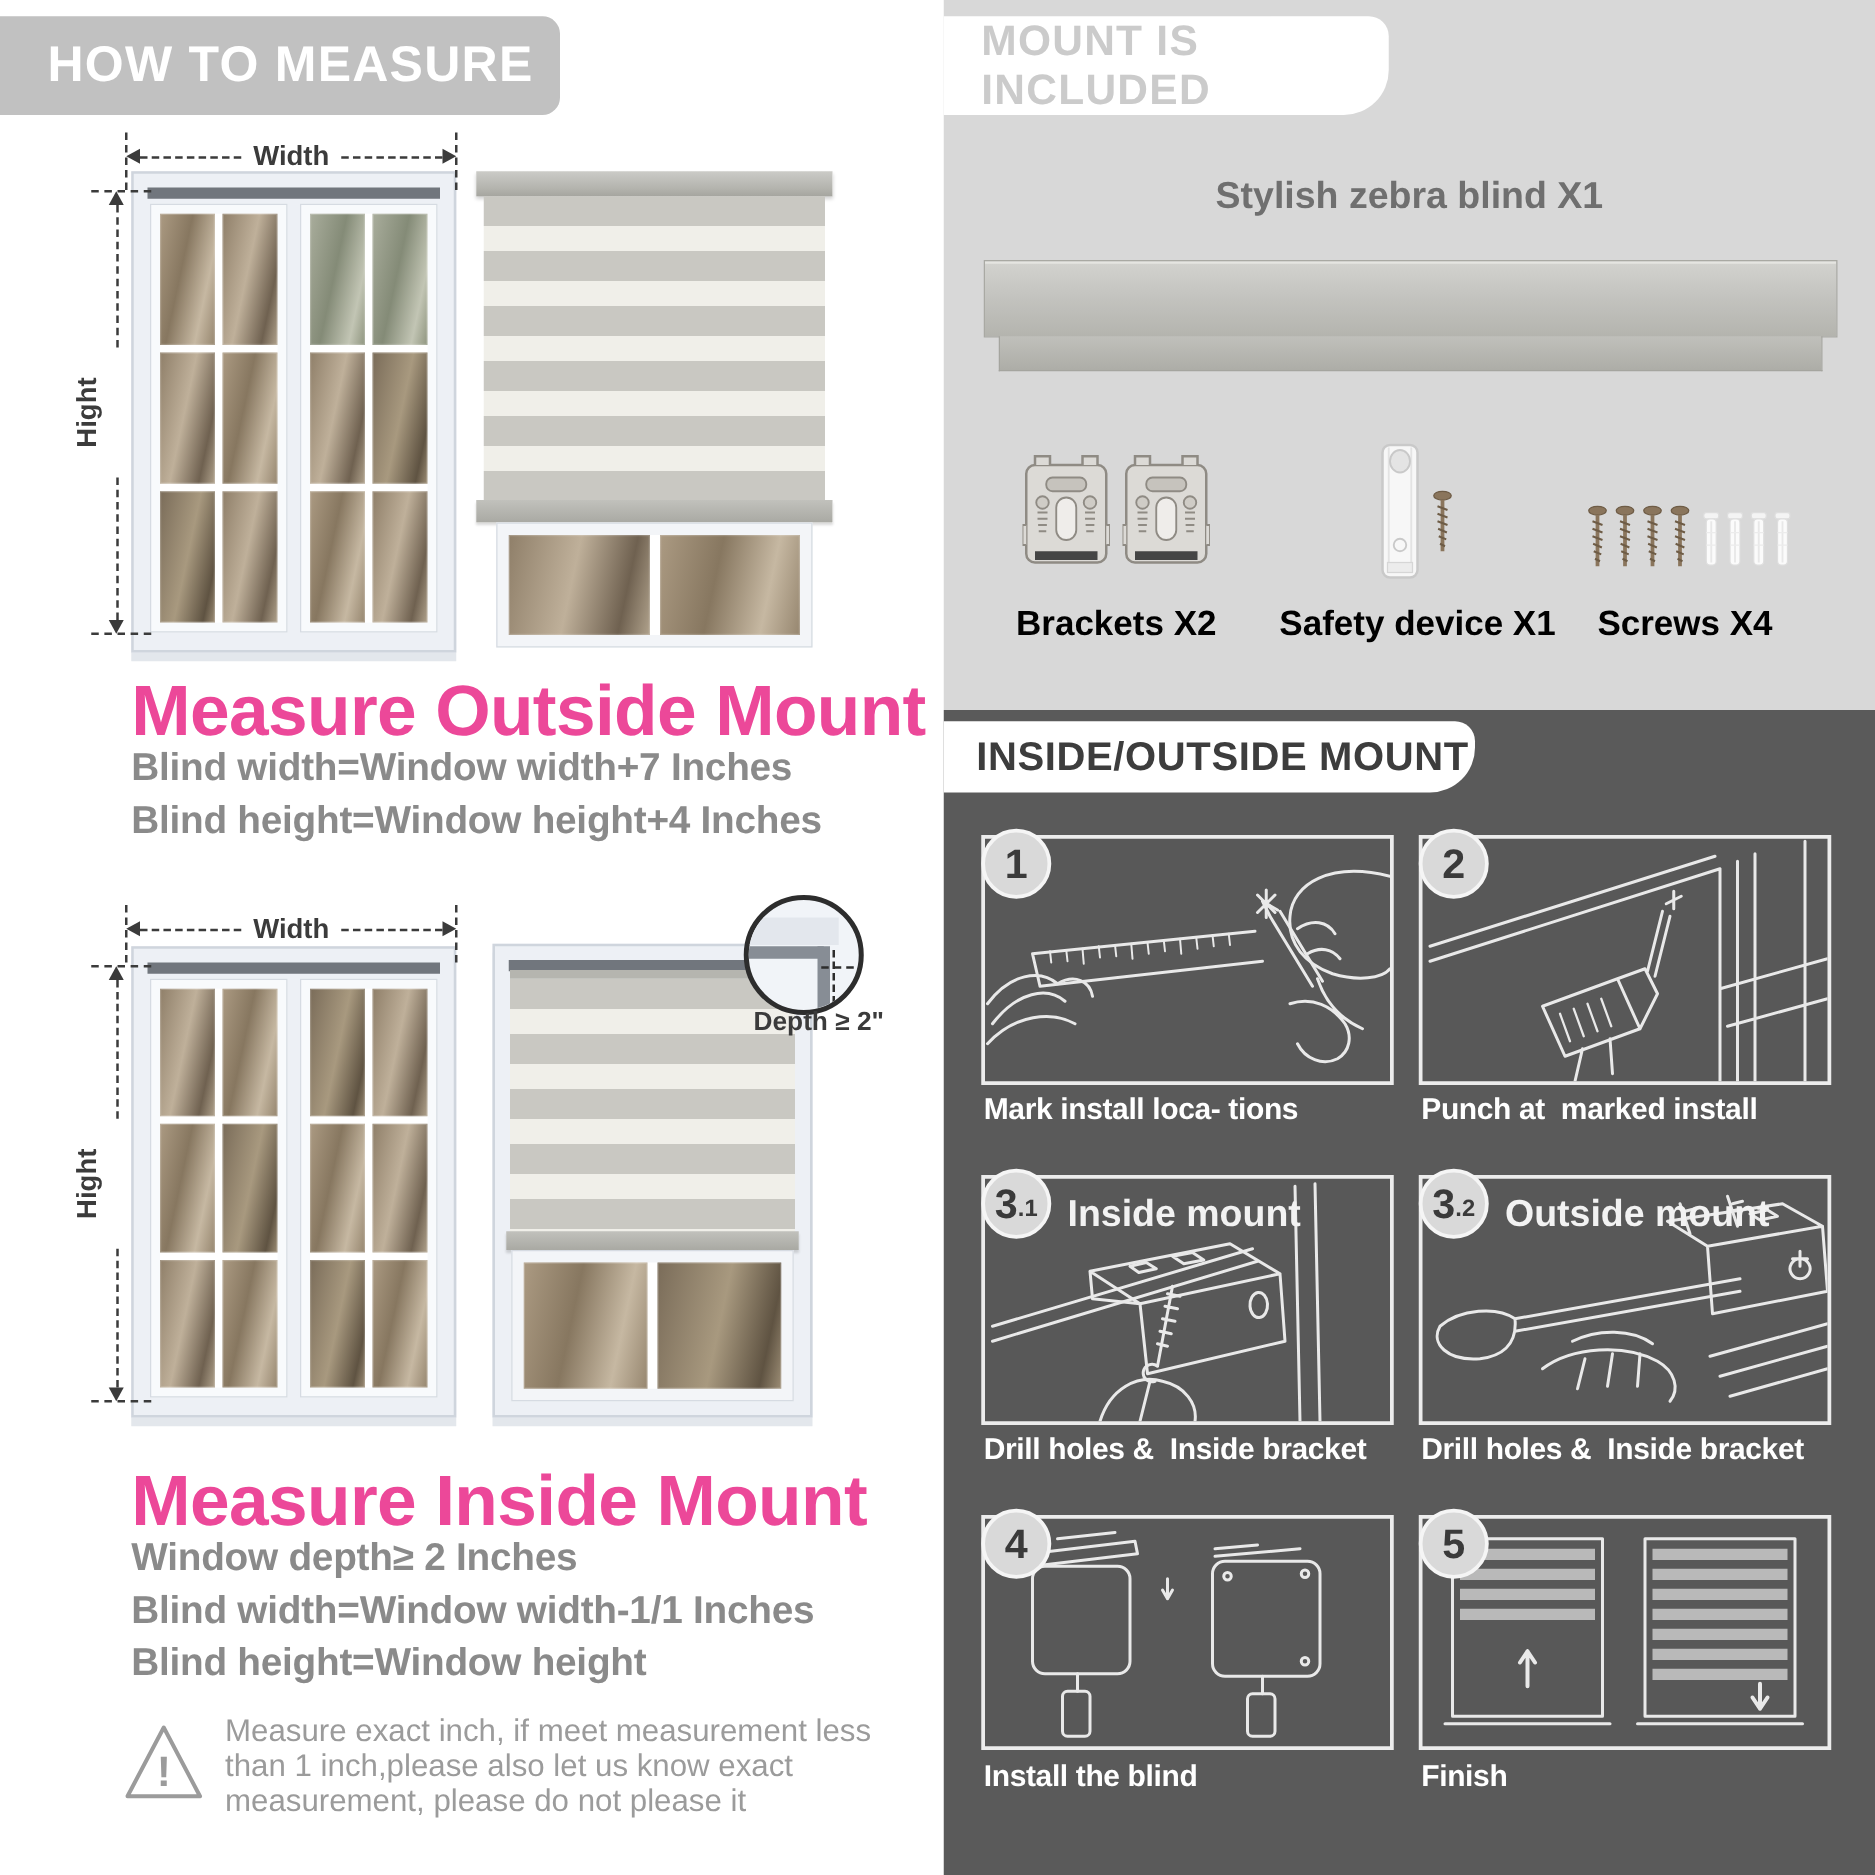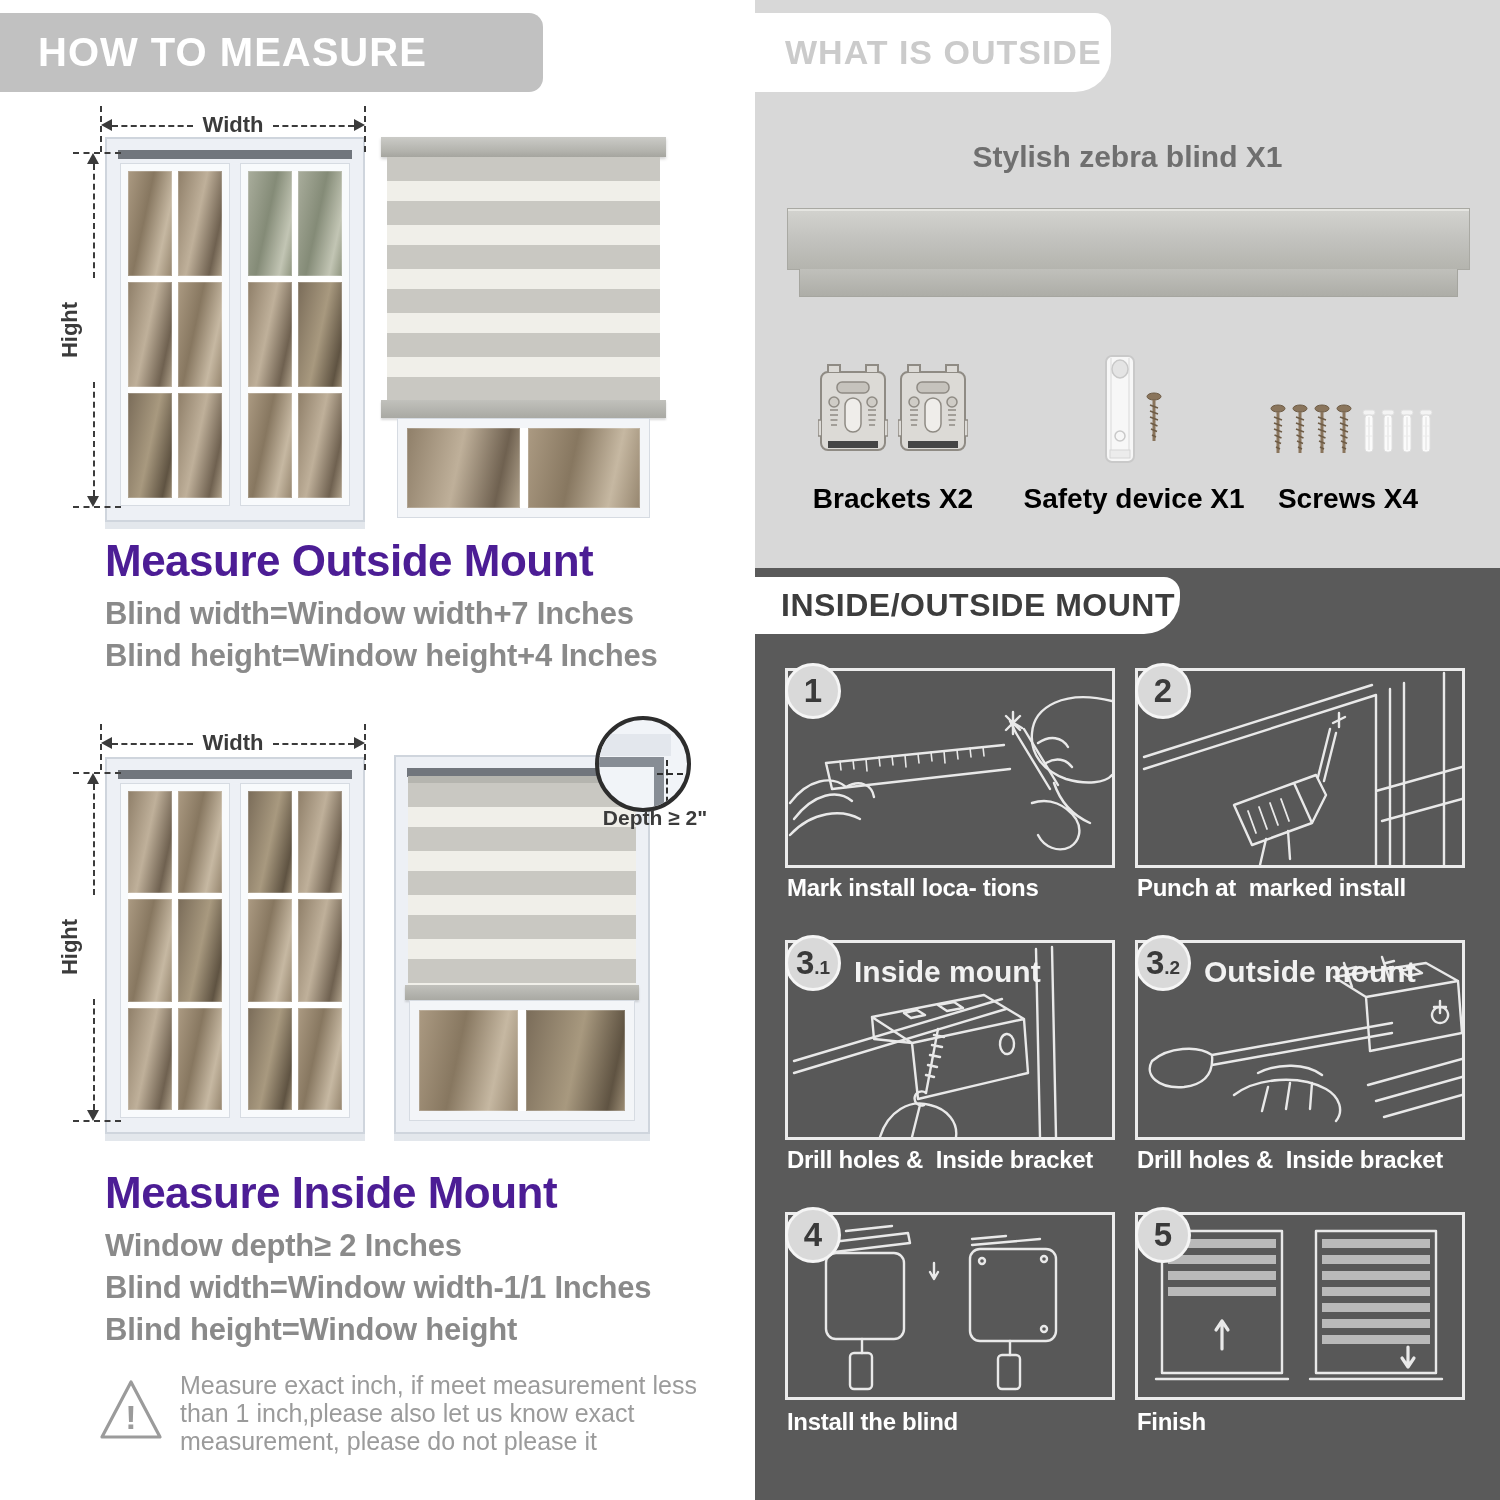--- a/index.html
+++ b/index.html
@@ -1,21 +1,21 @@
 <!DOCTYPE html>
 <html><head>
 <meta charset="utf-8">
 <style>
   html,body{margin:0;padding:0;background:#ffffff;}
   .stage{position:relative;width:1500px;height:1500px;background:#ffffff;overflow:hidden;
          font-family:"Liberation Sans", sans-serif;}
   .abs{position:absolute;}
 
   
-  .banner-left{left:0;top:13px;width:543px;height:79px;background:#c1c1c1;
+  .banner-left{left:0;top:13px;width:448px;height:79px;background:#c1c1c1;
                border-radius:0 14px 14px 0;display:flex;align-items:center;}
   .banner-left span{color:#ffffff;font-weight:bold;font-size:40px;letter-spacing:1px;padding-left:38px;}
 
   
   .winfig{background:#edf0f5;border:2px solid #cfd5dd;box-shadow:0 7px 0 #e3e7ec;}
   .win-topstrip{position:absolute;left:11px;right:11px;top:11px;height:9px;background:#71767d;}
   .sash{position:absolute;background:#f8fafc;border:1px solid #d6dbe2;}
   .panes{position:absolute;inset:7px;display:grid;grid-template-columns:1fr 1fr;
          grid-template-rows:1fr 1fr 1fr;gap:6px;background:#ffffff;}
   .pane{box-shadow:inset 0 0 0 1px rgba(255,255,255,.2);}
@@ -62,21 +62,21 @@
   .mag{left:595px;top:716px;width:88px;height:88px;border:4px solid #2d2d2d;border-radius:50%;
        background:#f1f4f8;overflow:hidden;}
   .mag-hl{position:absolute;left:-6%;top:16%;width:88%;height:22px;background:#e3e7ed;}
   .mag-h{position:absolute;left:-6%;top:42%;width:74%;height:10px;background:#878d95;}
   .mag-v{position:absolute;left:62%;top:42%;width:10px;height:70%;background:#878d95;}
   .mag-dash{position:absolute;left:76%;top:46%;height:58%;border-left:2px dashed #2d2d2d;}
   .mag-dash2{position:absolute;left:66%;top:60%;width:30%;border-top:2px dashed #2d2d2d;}
   .depth-label{left:590px;top:806px;width:130px;text-align:center;font-size:21px;font-weight:bold;color:#3b3b3b;}
 
   
-  .h-measure{font-size:44px;font-weight:bold;color:#4c1d95;letter-spacing:-0.5px;text-align:center;}
+  .h-measure{font-size:57px;font-weight:bold;color:#ec4899;letter-spacing:-0.5px;text-align:center;}
   .m-line{font-size:31px;font-weight:bold;color:#8a8a8a;letter-spacing:-0.2px;}
   .warn-text{font-size:25px;line-height:26px;color:#9b9b9b;}
 
   
   .panel-light{left:755px;top:0;width:745px;height:568px;background:#d8d8d8;}
   .badge-included{left:755px;top:13px;width:356px;height:79px;background:#ffffff;
                   border-radius:0 16px 36px 0;display:flex;align-items:center;}
   .badge-included span{color:#cbcbcb;font-weight:bold;font-size:34px;letter-spacing:1px;padding-left:30px;}
   .product-label{left:755px;top:140px;width:745px;text-align:center;font-size:30px;font-weight:bold;color:#6f6f6f;}
   .bar-main{left:787px;top:208px;width:681px;height:60px;
@@ -249,21 +249,21 @@
   <svg class="abs" style="left:98px;top:1376px" width="66" height="68" viewBox="0 0 66 68">
     <path d="M33 6 L62 61 L4 61 Z" fill="none" stroke="#9b9b9b" stroke-width="3.2" stroke-linejoin="round"></path>
     <text x="33" y="53" text-anchor="middle" font-size="34" font-weight="bold" fill="#9b9b9b" font-family="Liberation Sans, sans-serif">!</text>
   </svg>
   <div class="abs warn-text" style="left:180px;top:1372px">Measure exact inch, if meet measurement less</div>
   <div class="abs warn-text" style="left:180px;top:1400px">than 1 inch,please also let us know exact</div>
   <div class="abs warn-text" style="left:180px;top:1428px">measurement, please do not please it</div>
 
   <div class="abs panel-light"></div>
   <div class="abs badge-included">
-    <span>WHAT IS OUTSIDE</span>
+    <span>MOUNT IS INCLUDED</span>
   </div>
   <div class="abs product-label">Stylish zebra blind X1</div>
 
   <div class="abs bar-main"></div>
   <div class="abs bar-low"></div>
 
   <svg class="abs" style="left:818px;top:362px" width="70" height="94" viewBox="0 0 70 94">
     <rect x="3" y="10" width="64" height="78" rx="7" fill="#dcdad6" stroke="#8f8b84" stroke-width="2"></rect>
     <path d="M10 10 V3 h12 v7 M48 10 V3 h12 v7" fill="#dcdad6" stroke="#8f8b84" stroke-width="2"></path>
     <rect x="19" y="20" width="32" height="11" rx="5" fill="#c6c3bd" stroke="#8f8b84" stroke-width="1.5"></rect>

